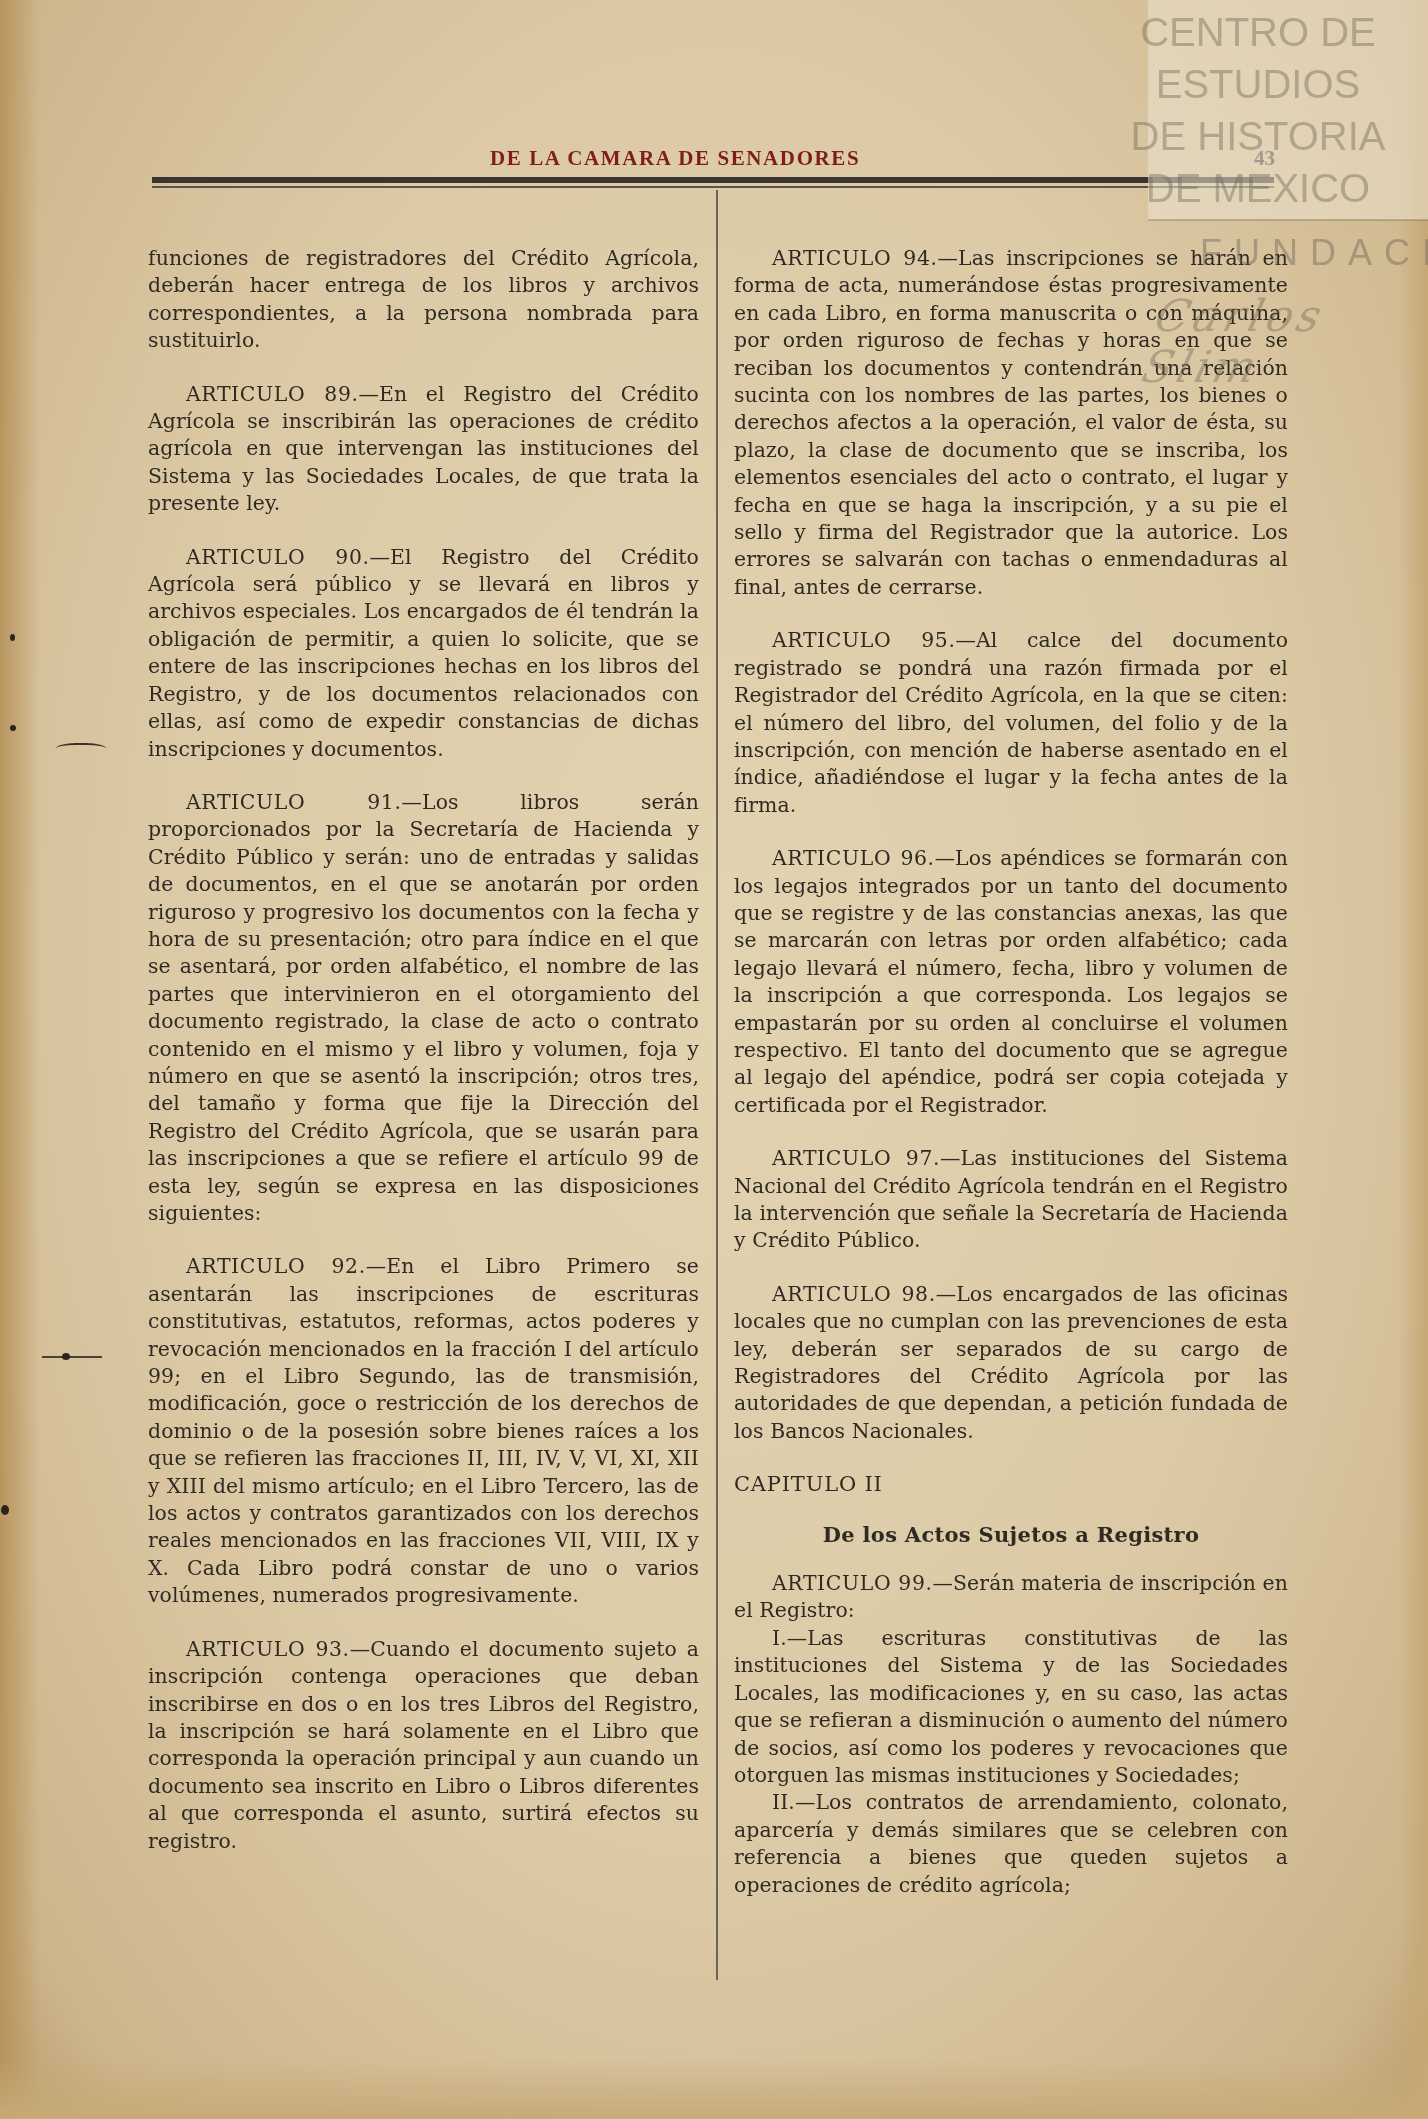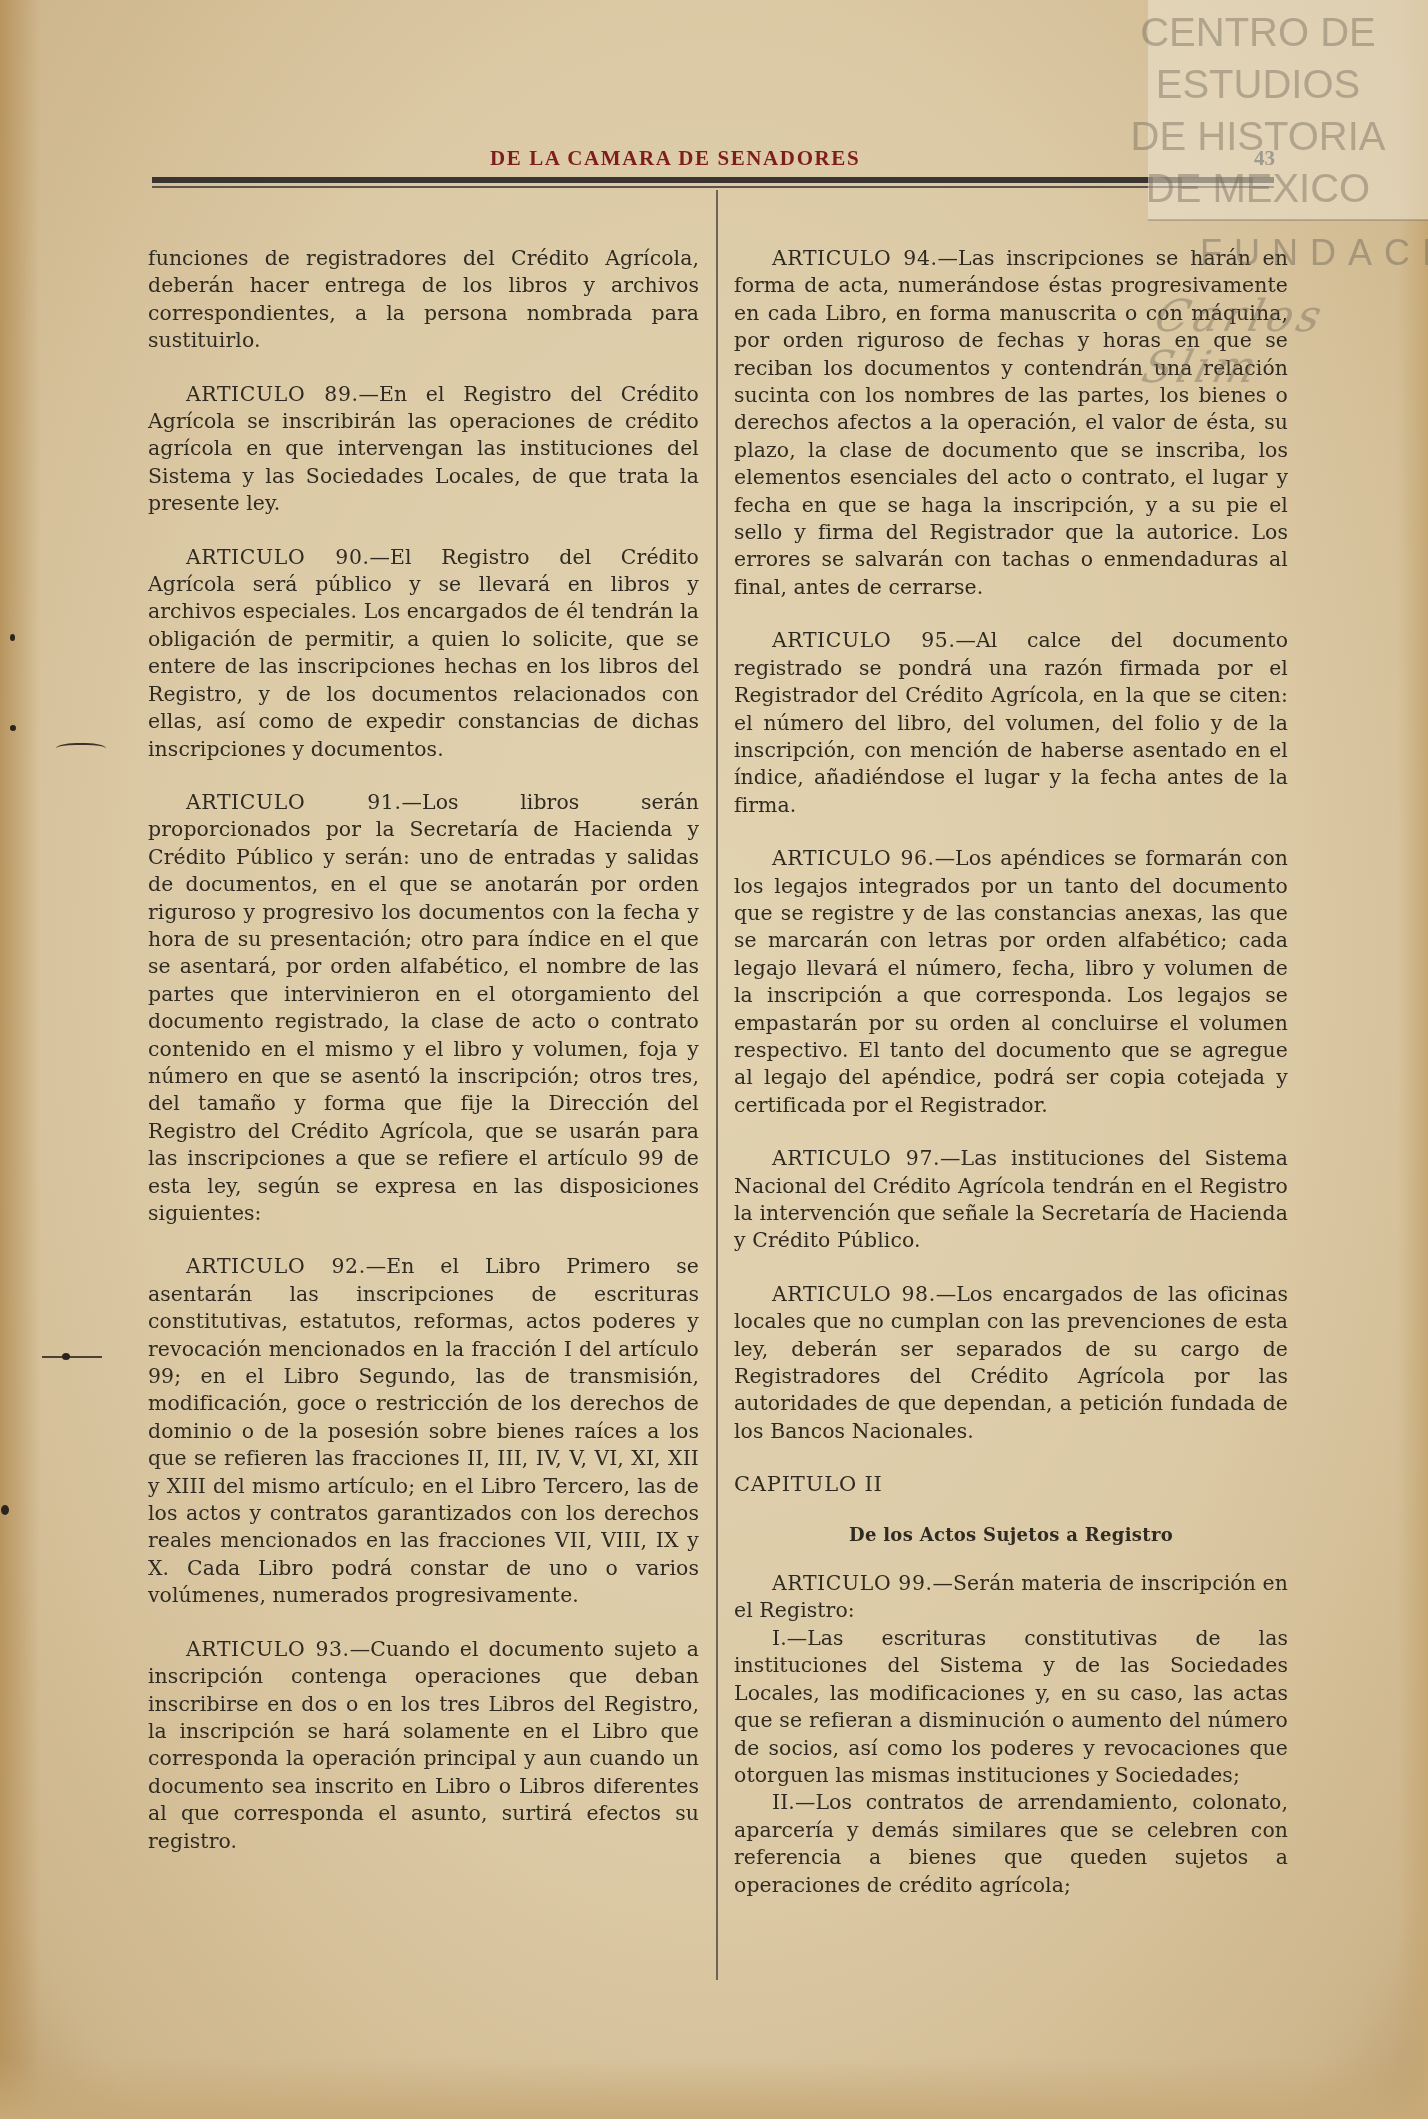--- a/index.html
+++ b/index.html
@@ -73,21 +73,21 @@
     .para { margin: 0 0 26px 0; text-indent: 38px; }
     .para.first { text-indent: 0; }
     .para.tight { margin-bottom: 0; }
     .art-head { letter-spacing: 0.6px; }
     .fraccion { margin: 0; text-indent: 38px; }
 
     .chapter {
       text-align: left; margin: 0 0 22px 0; font-size: 21px; letter-spacing: 0.8px;
     }
     .chapter-sub {
-      text-align: center; font-weight: bold; font-size: 18px; margin: 0 0 22px 0;
+      text-align: center; font-weight: bold; font-size: 21px; margin: 0 0 22px 0;
       letter-spacing: 0.3px;
     }
 
     
     .watermark {
       position: absolute; right: 0; top: 0; width: 280px; height: 220px;
       background: rgba(236, 228, 208, 0.55);
     }
     .wm-line {
       position: absolute; right: 30px; text-align: right;

